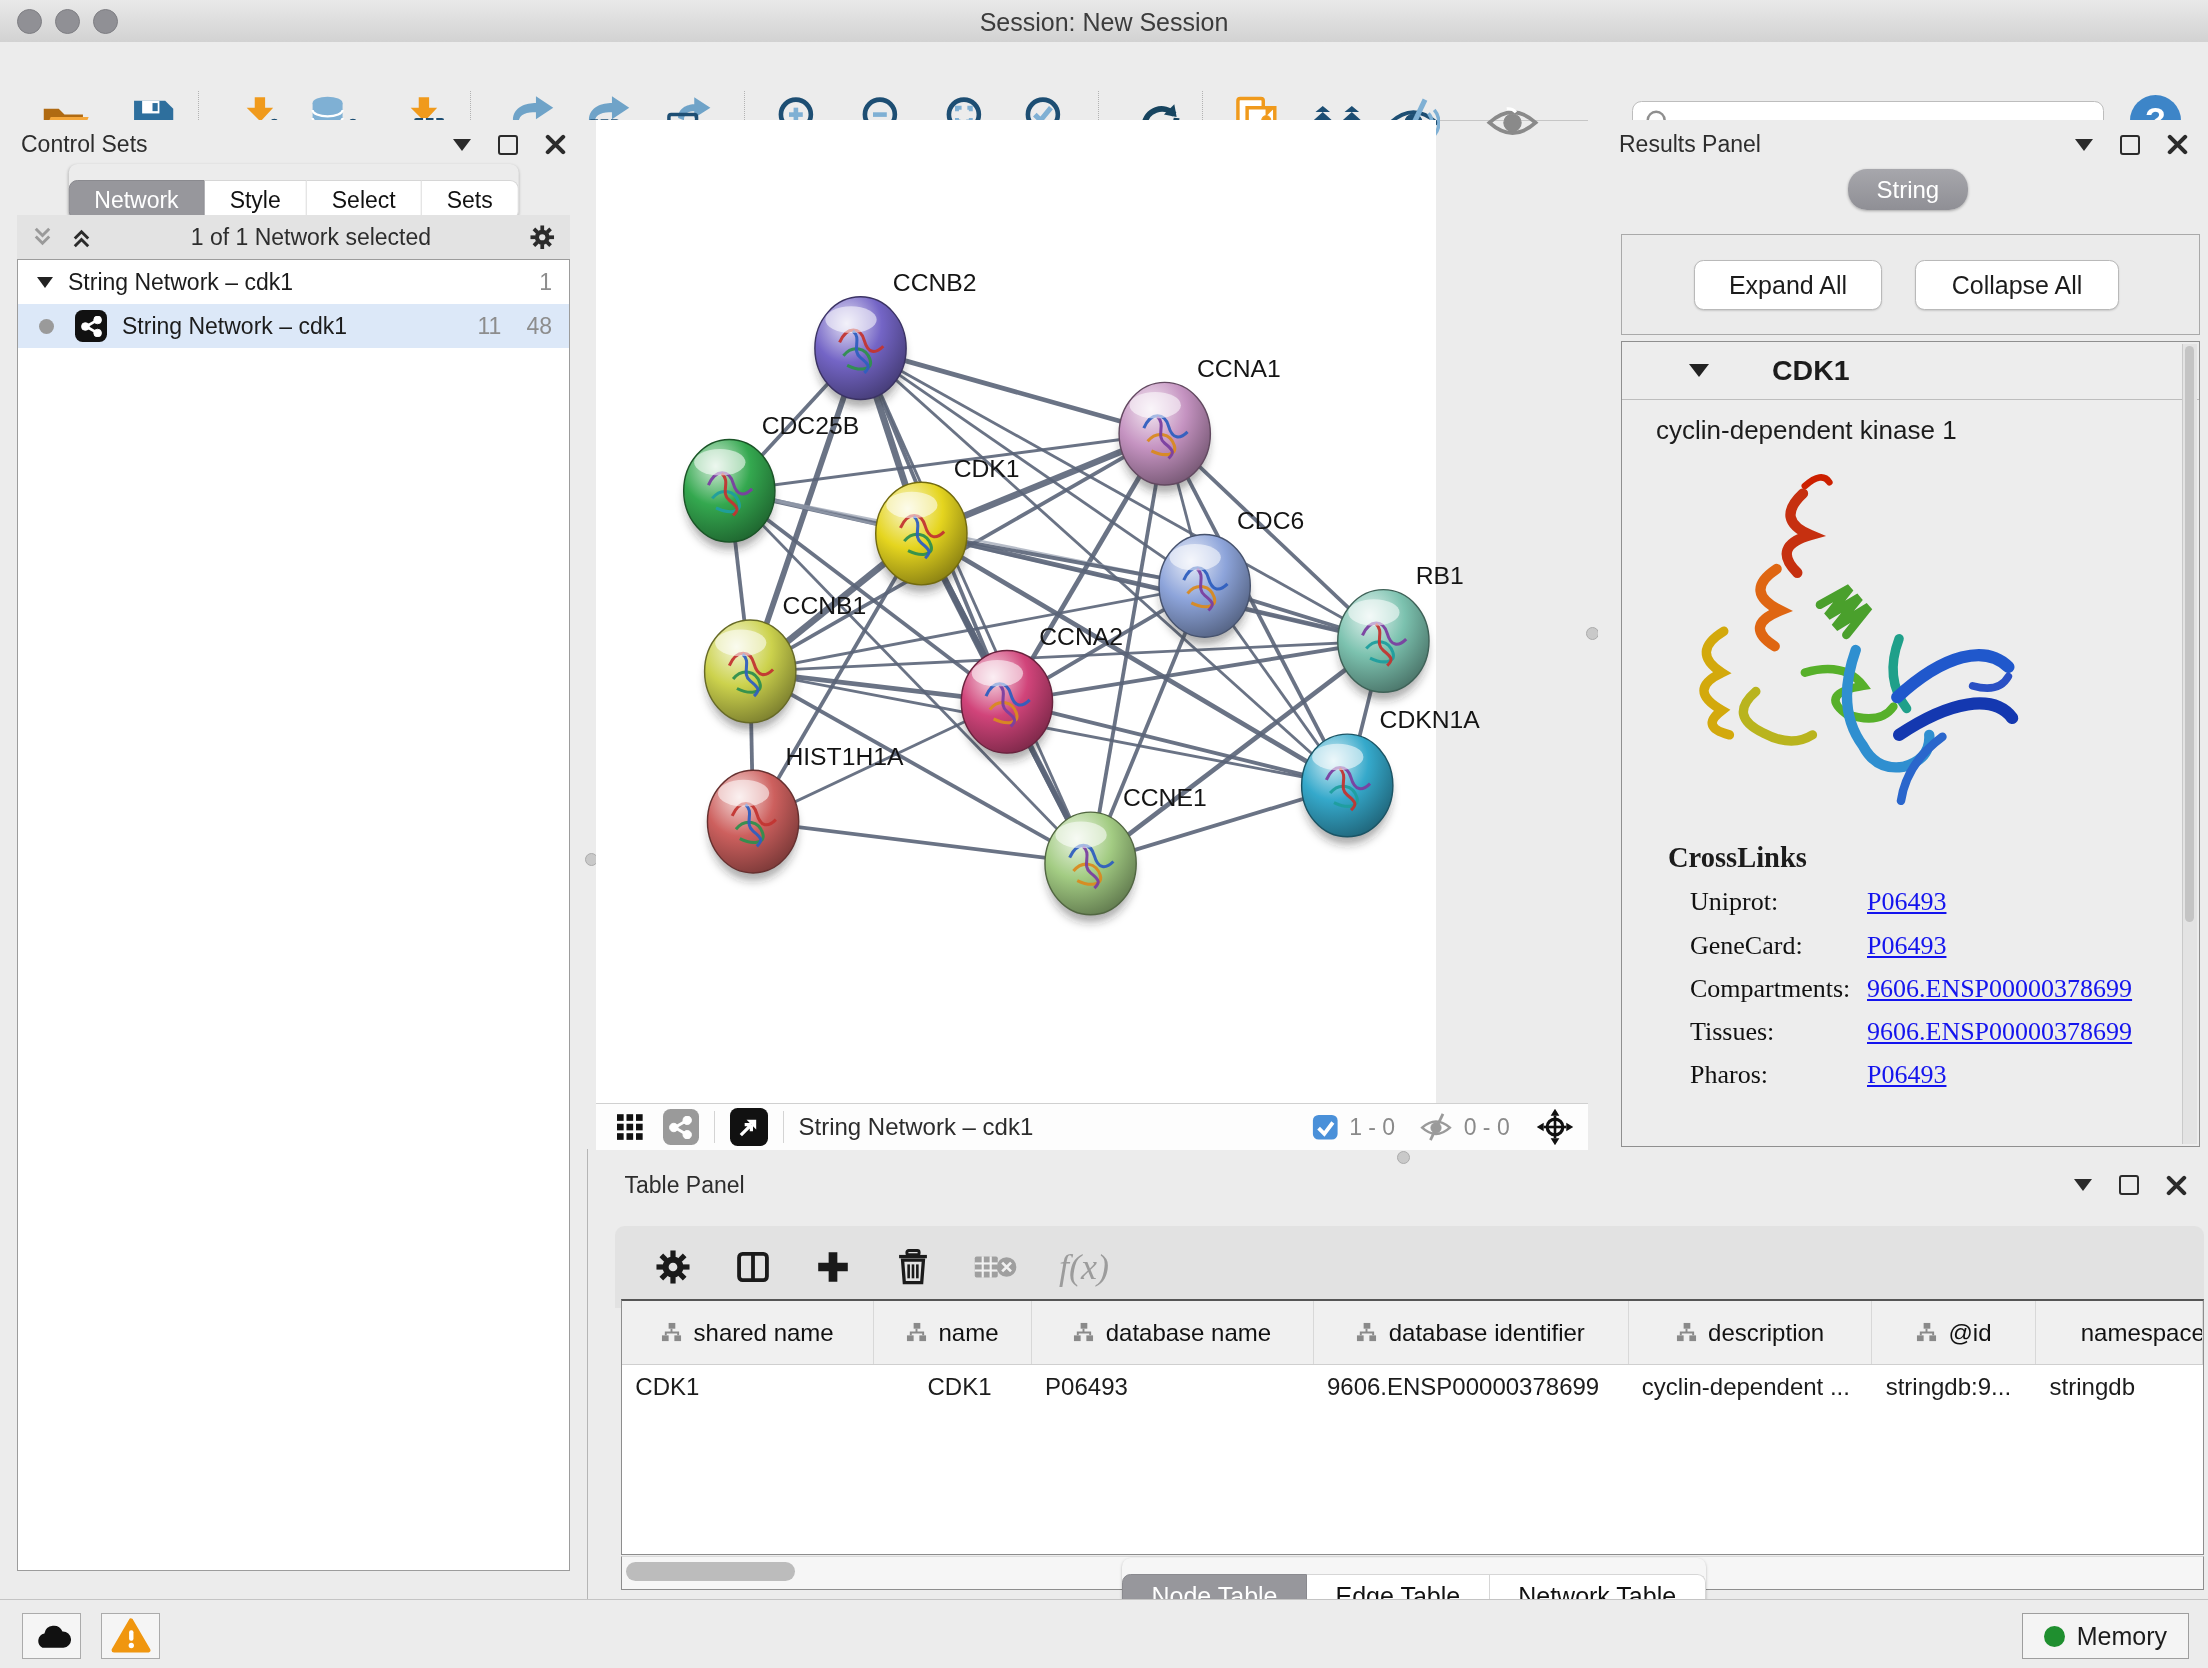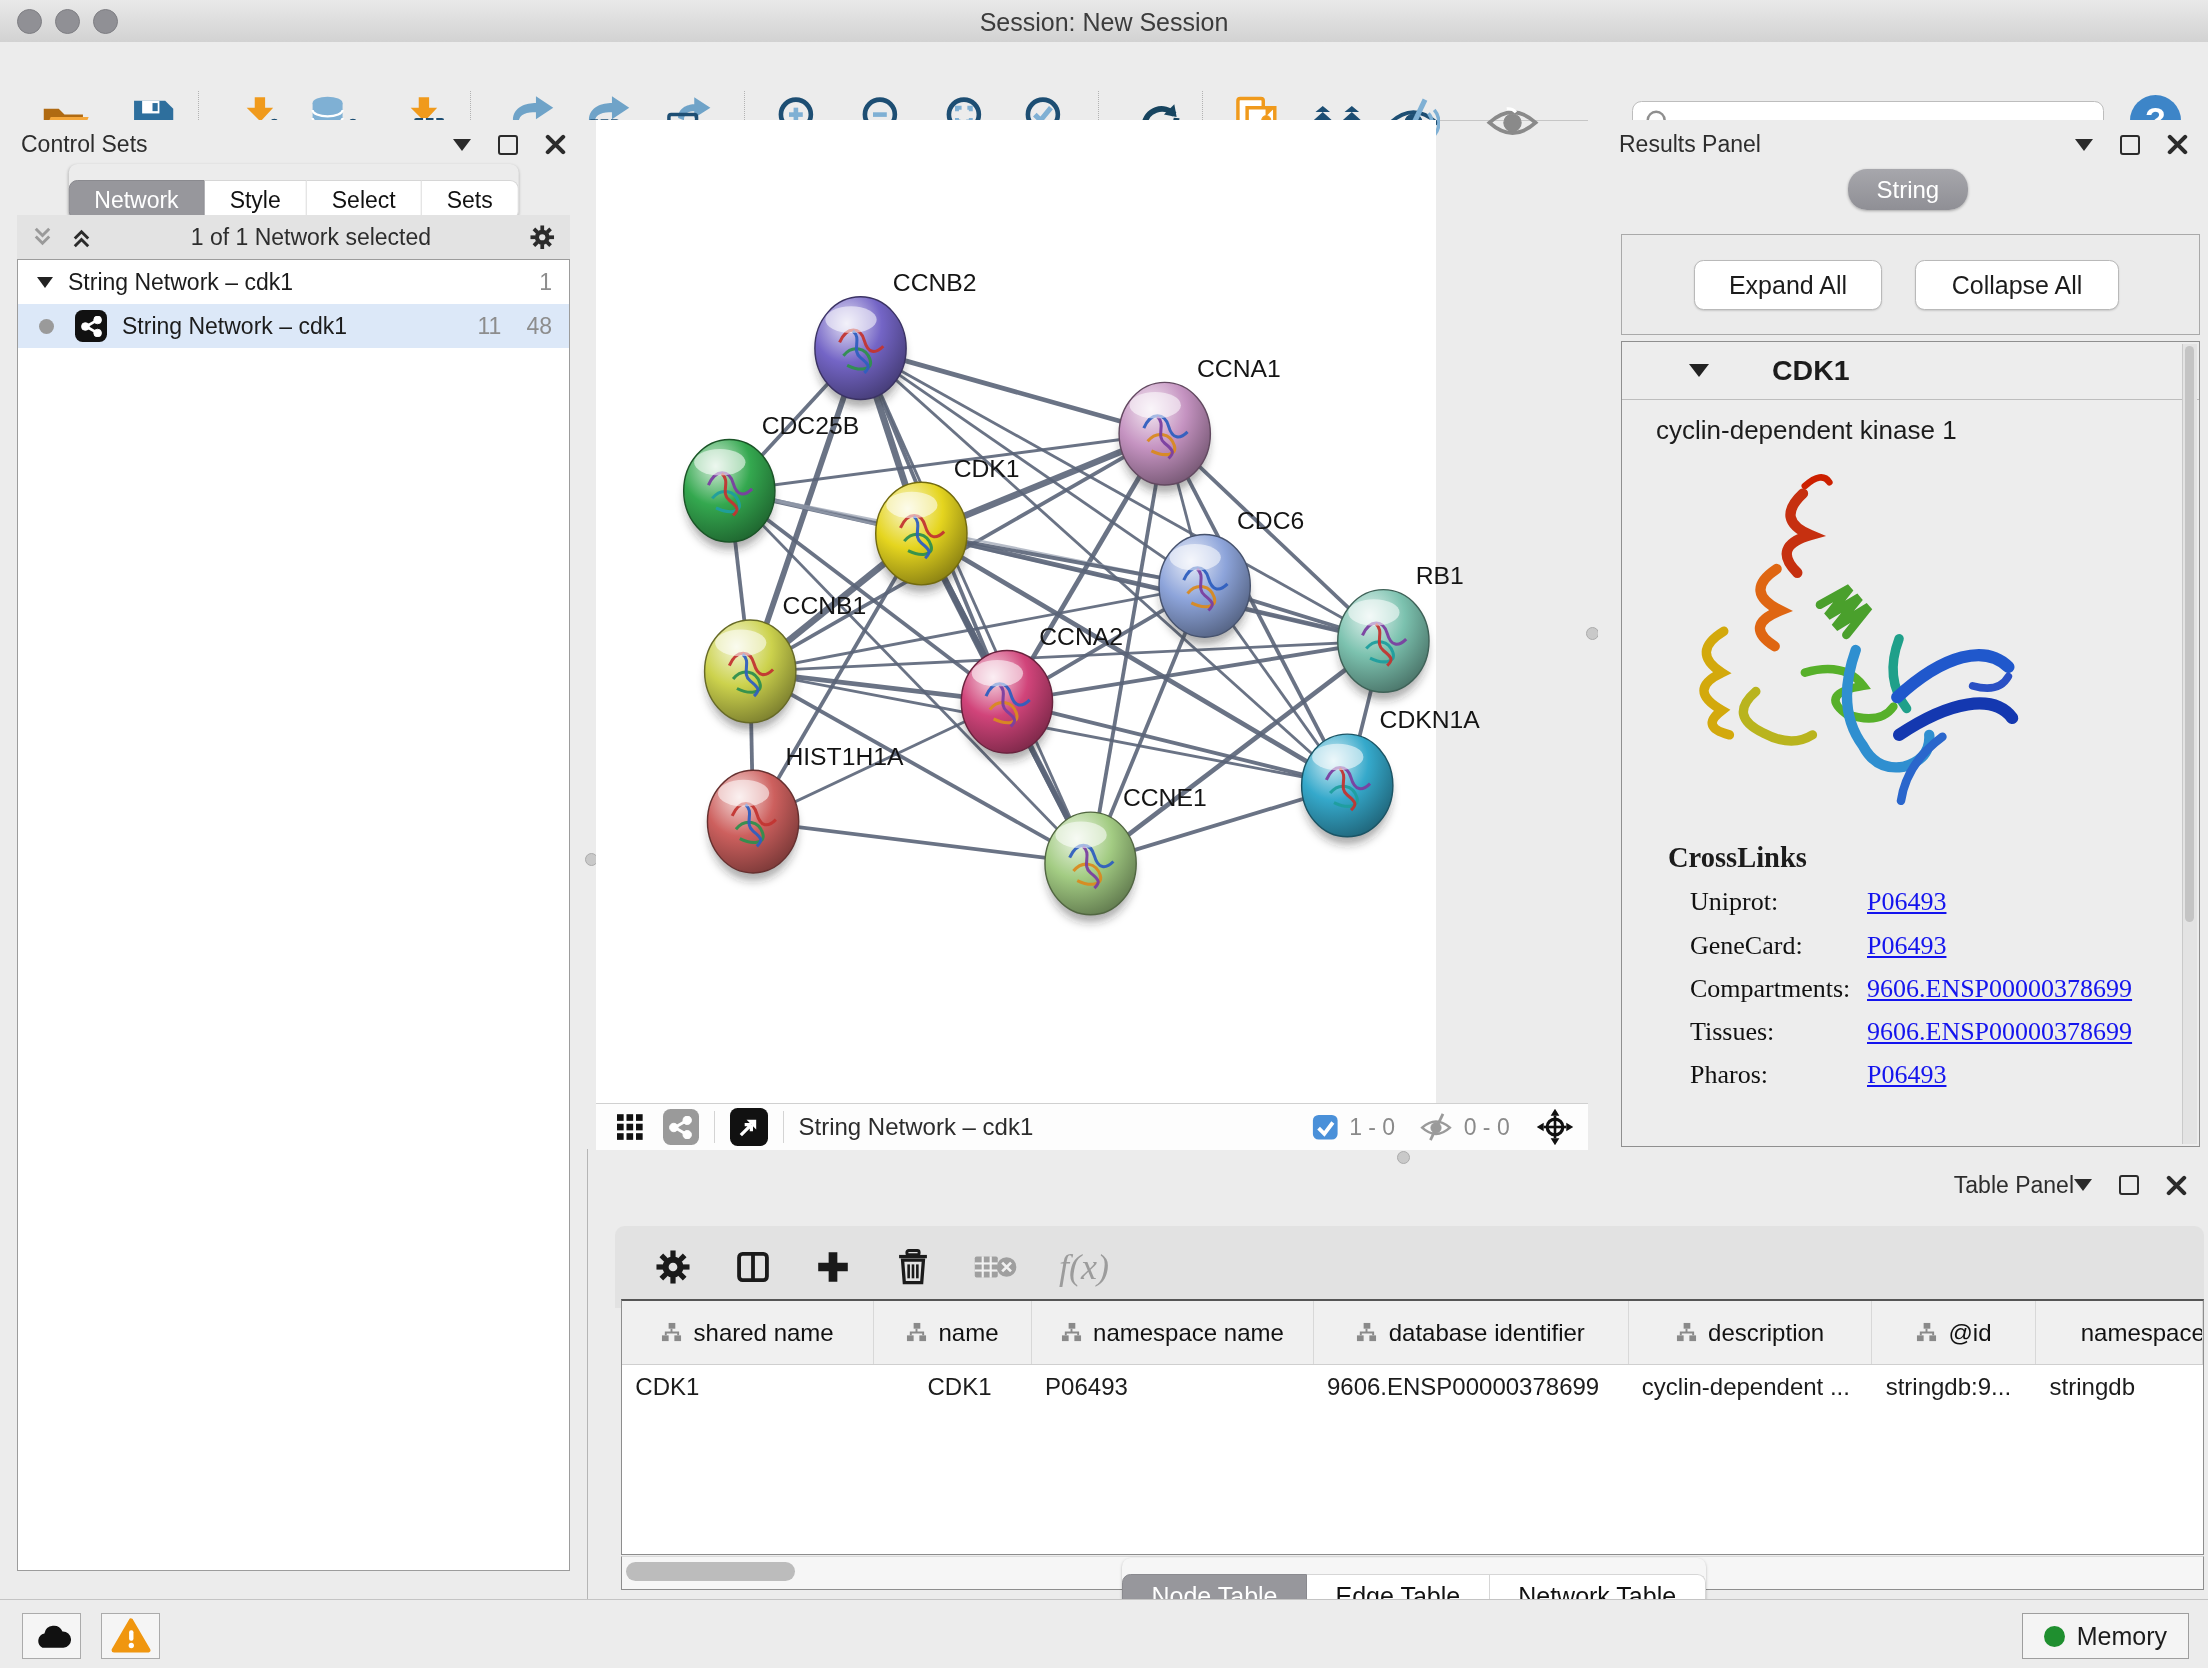--- a/index.html
+++ b/index.html
@@ -654,21 +654,21 @@
           <a class="cl-link" href="#">P06493</a>
         </div>
       </div>
     <div class="vscroll">
         <div class="thumb"></div>
       </div>
   </div>
 </div>
 
 <div class="abs tpanel">
-  <div style="display:flex;justify-content:flex-end;align-items:center;padding:7.6px 21px 0 28.5px;">
+  <div style="display:flex;justify-content:space-between;align-items:center;padding:7.6px 21px 0 28.5px;">
     <span class="ptitle">Table Panel</span>
     <span class="winbtns">
       <span class="tri"></span>
       <span class="fsq"></span>
       <svg width="21" height="21" viewBox="0 0 22 22">
           <path d="M3 3 L19 19 M19 3 L3 19" stroke="#2b2b2b" stroke-width="4.4" stroke-linecap="round"></path>
         </svg>
     </span>
   </div>
   <div class="ttoolbar">
@@ -734,21 +734,21 @@
         </div>
         <div class="th" style="width: 282px;">
           <svg width="21" height="21" viewBox="0 0 22 22">
             <g fill="#8a8a8a">
               <rect x="8" y="1" width="7" height="6"></rect>
               <rect x="1" y="14" width="7" height="6"></rect>
               <rect x="14" y="14" width="7" height="6"></rect>
               <path d="M11 7 v4 M5 14 v-3 h13 v3" stroke="#8a8a8a" stroke-width="2" fill="none"></path>
             </g>
           </svg>
-          <span>namespace name</span>
+          <span>database name</span>
         </div>
         <div class="th" style="width: 315px;">
           <svg width="21" height="21" viewBox="0 0 22 22">
             <g fill="#8a8a8a">
               <rect x="8" y="1" width="7" height="6"></rect>
               <rect x="1" y="14" width="7" height="6"></rect>
               <rect x="14" y="14" width="7" height="6"></rect>
               <path d="M11 7 v4 M5 14 v-3 h13 v3" stroke="#8a8a8a" stroke-width="2" fill="none"></path>
             </g>
           </svg>

